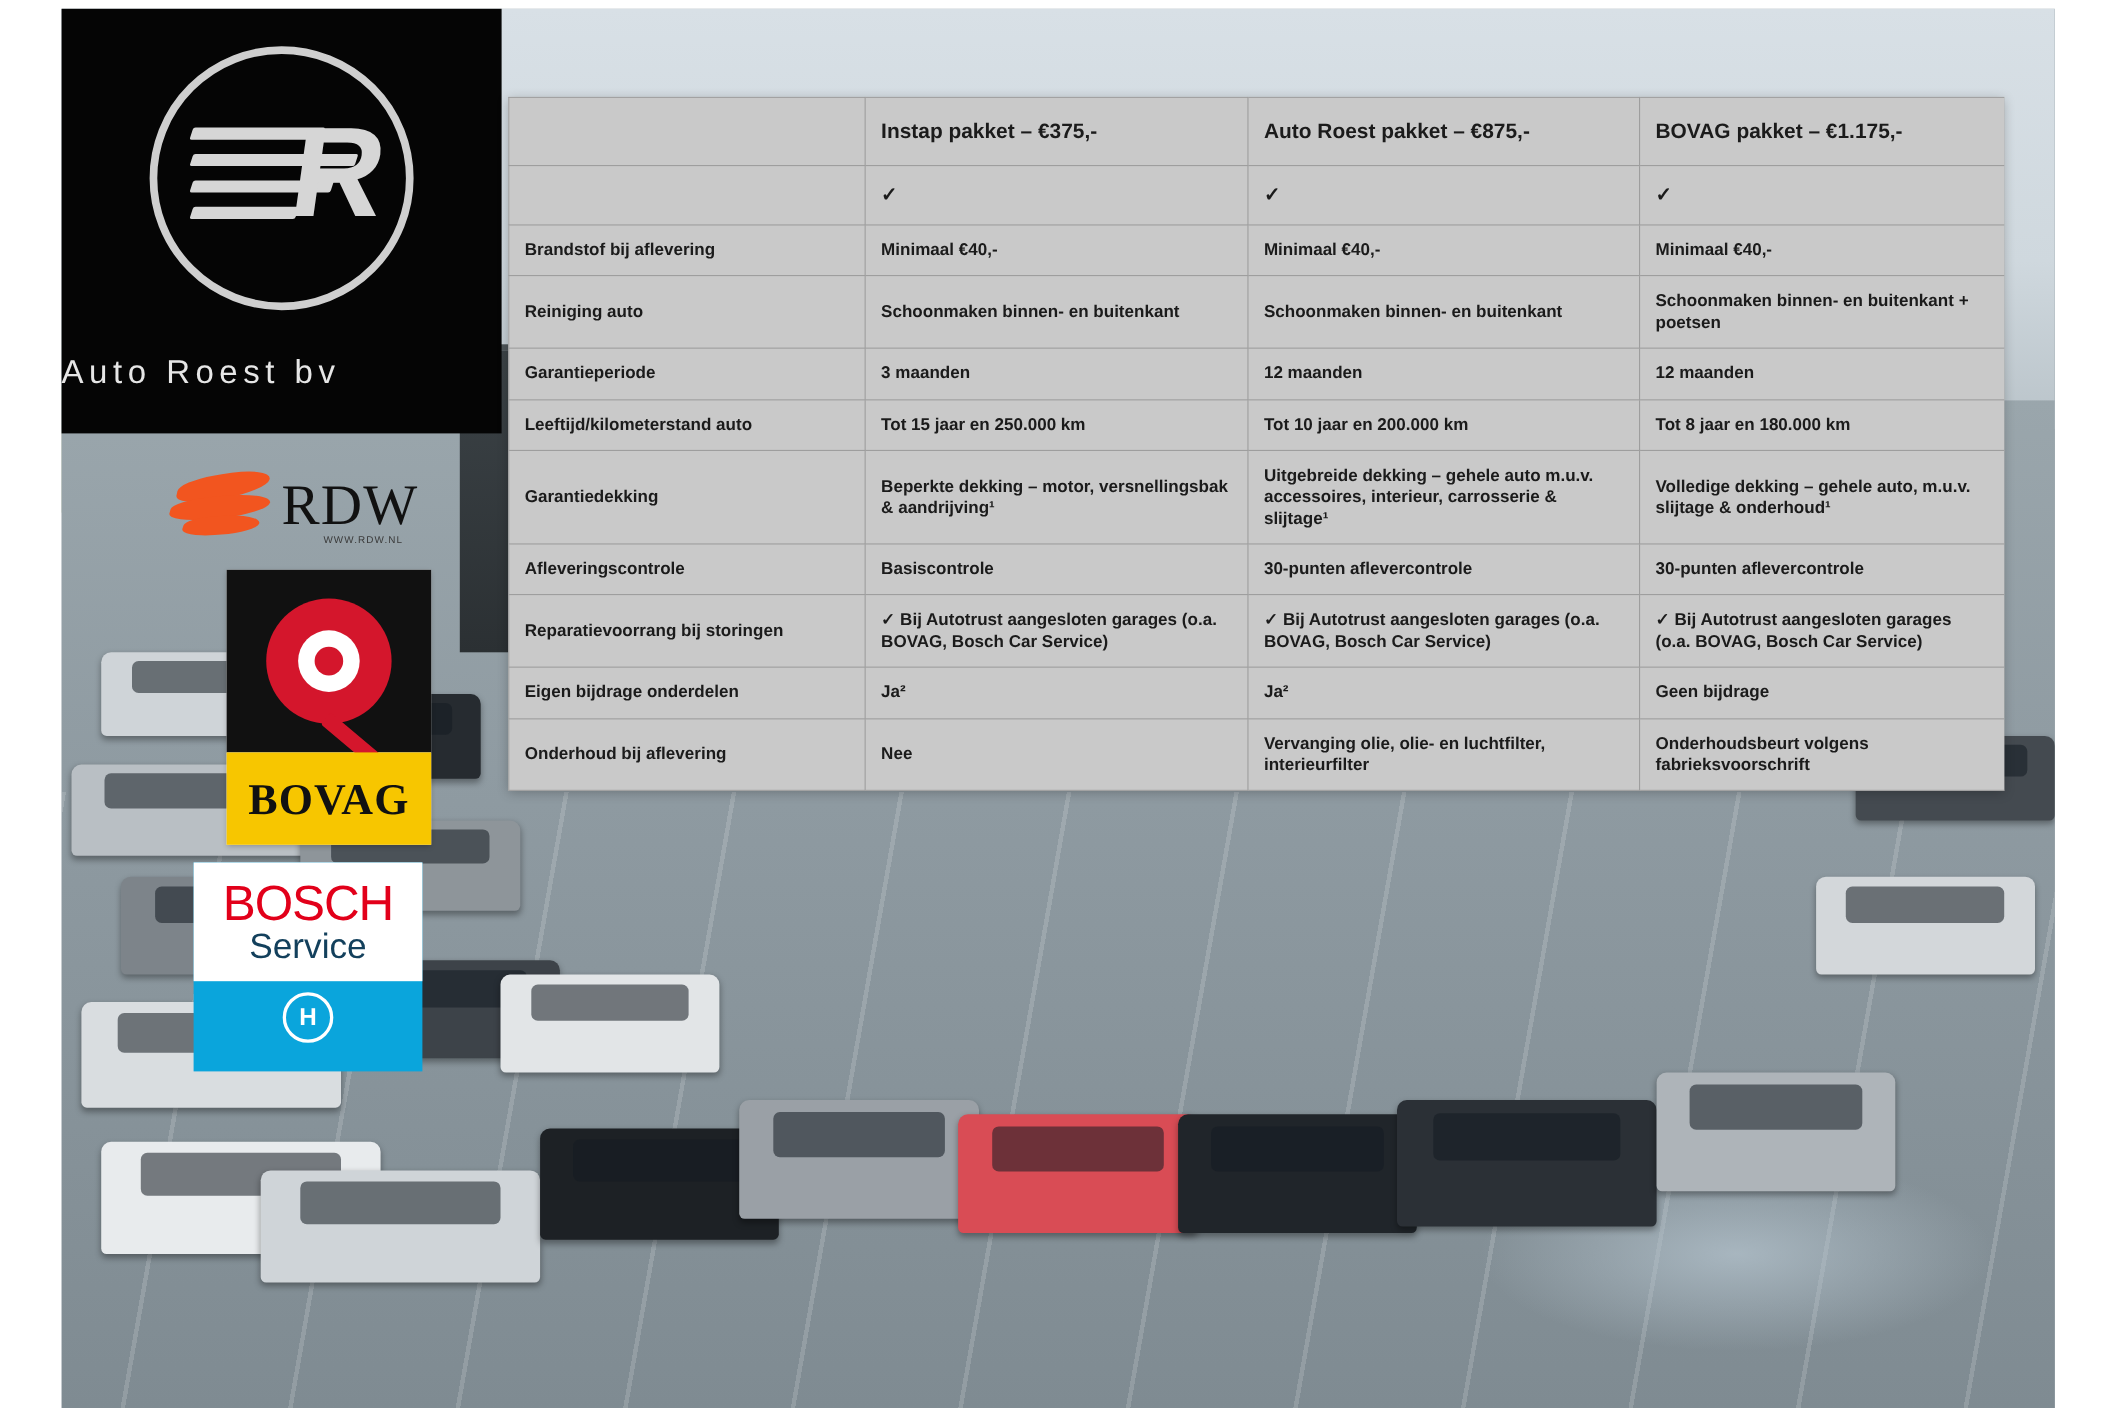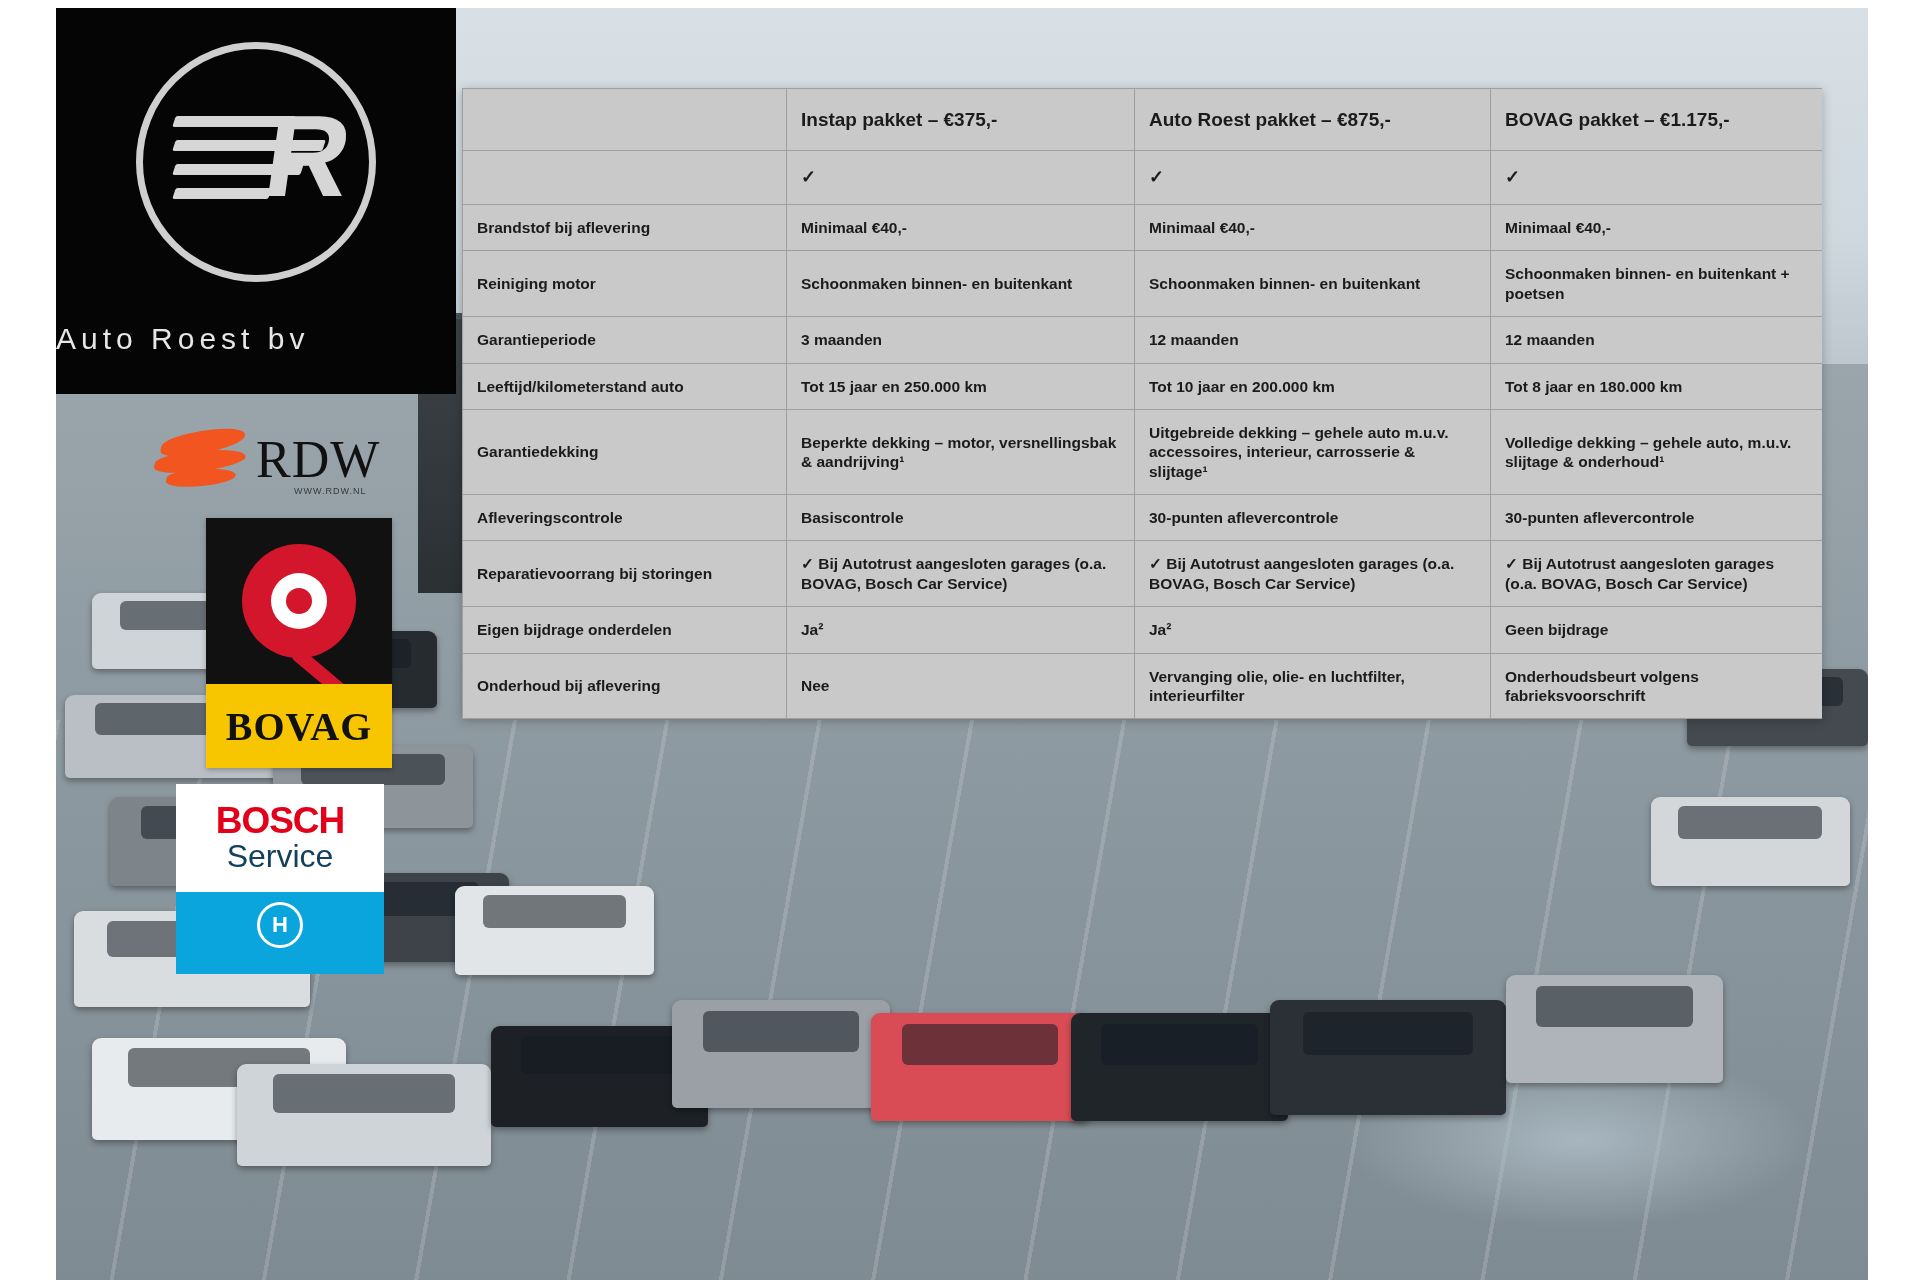--- a/index.html
+++ b/index.html
@@ -187,21 +187,21 @@
     position: relative;
     margin: 16px 0 0 92px;
     width: 208px; height: 190px;
     background: #0aa5dc;
   }
   .bosch-white {
     position: absolute; left: 0; top: 0; width: 100%; height: 108px;
     background: #ffffff;
     display: flex; flex-direction: column; align-items: center; justify-content: center;
   }
-  .bosch-b { font-size: 37px; font-weight: 700; color: #e2001a; letter-spacing: -1px; line-height: 1; }
+  .bosch-b { font-size: 45px; font-weight: 400; color: #e2001a; letter-spacing: -1px; line-height: 1; }
   .bosch-s { font-size: 32px; font-weight: 400; color: #13405c; line-height: 1.1; }
   .bosch-emblem {
     position: absolute; left: 50%; top: 118px; transform: translateX(-50%);
     width: 46px; height: 46px; border-radius: 50%;
     border: 3px solid #ffffff;
     display: flex; align-items: center; justify-content: center;
     color: #fff; font-size: 22px; font-weight: 700;
   }
 
   
@@ -347,21 +347,21 @@
           <td class="chk">✓</td>
           <td class="chk">✓</td>
         </tr>
         <tr>
           <td class="rowlabel">Brandstof bij aflevering</td>
           <td>Minimaal €40,-</td>
           <td>Minimaal €40,-</td>
           <td>Minimaal €40,-</td>
         </tr>
         <tr>
-          <td class="rowlabel">Reiniging motor</td>
+          <td class="rowlabel">Reiniging auto</td>
           <td>Schoonmaken binnen- en buitenkant</td>
           <td>Schoonmaken binnen- en buitenkant</td>
           <td>Schoonmaken binnen- en buitenkant + poetsen</td>
         </tr>
         <tr>
           <td class="rowlabel">Garantieperiode</td>
           <td>3 maanden</td>
           <td>12 maanden</td>
           <td>12 maanden</td>
         </tr>

